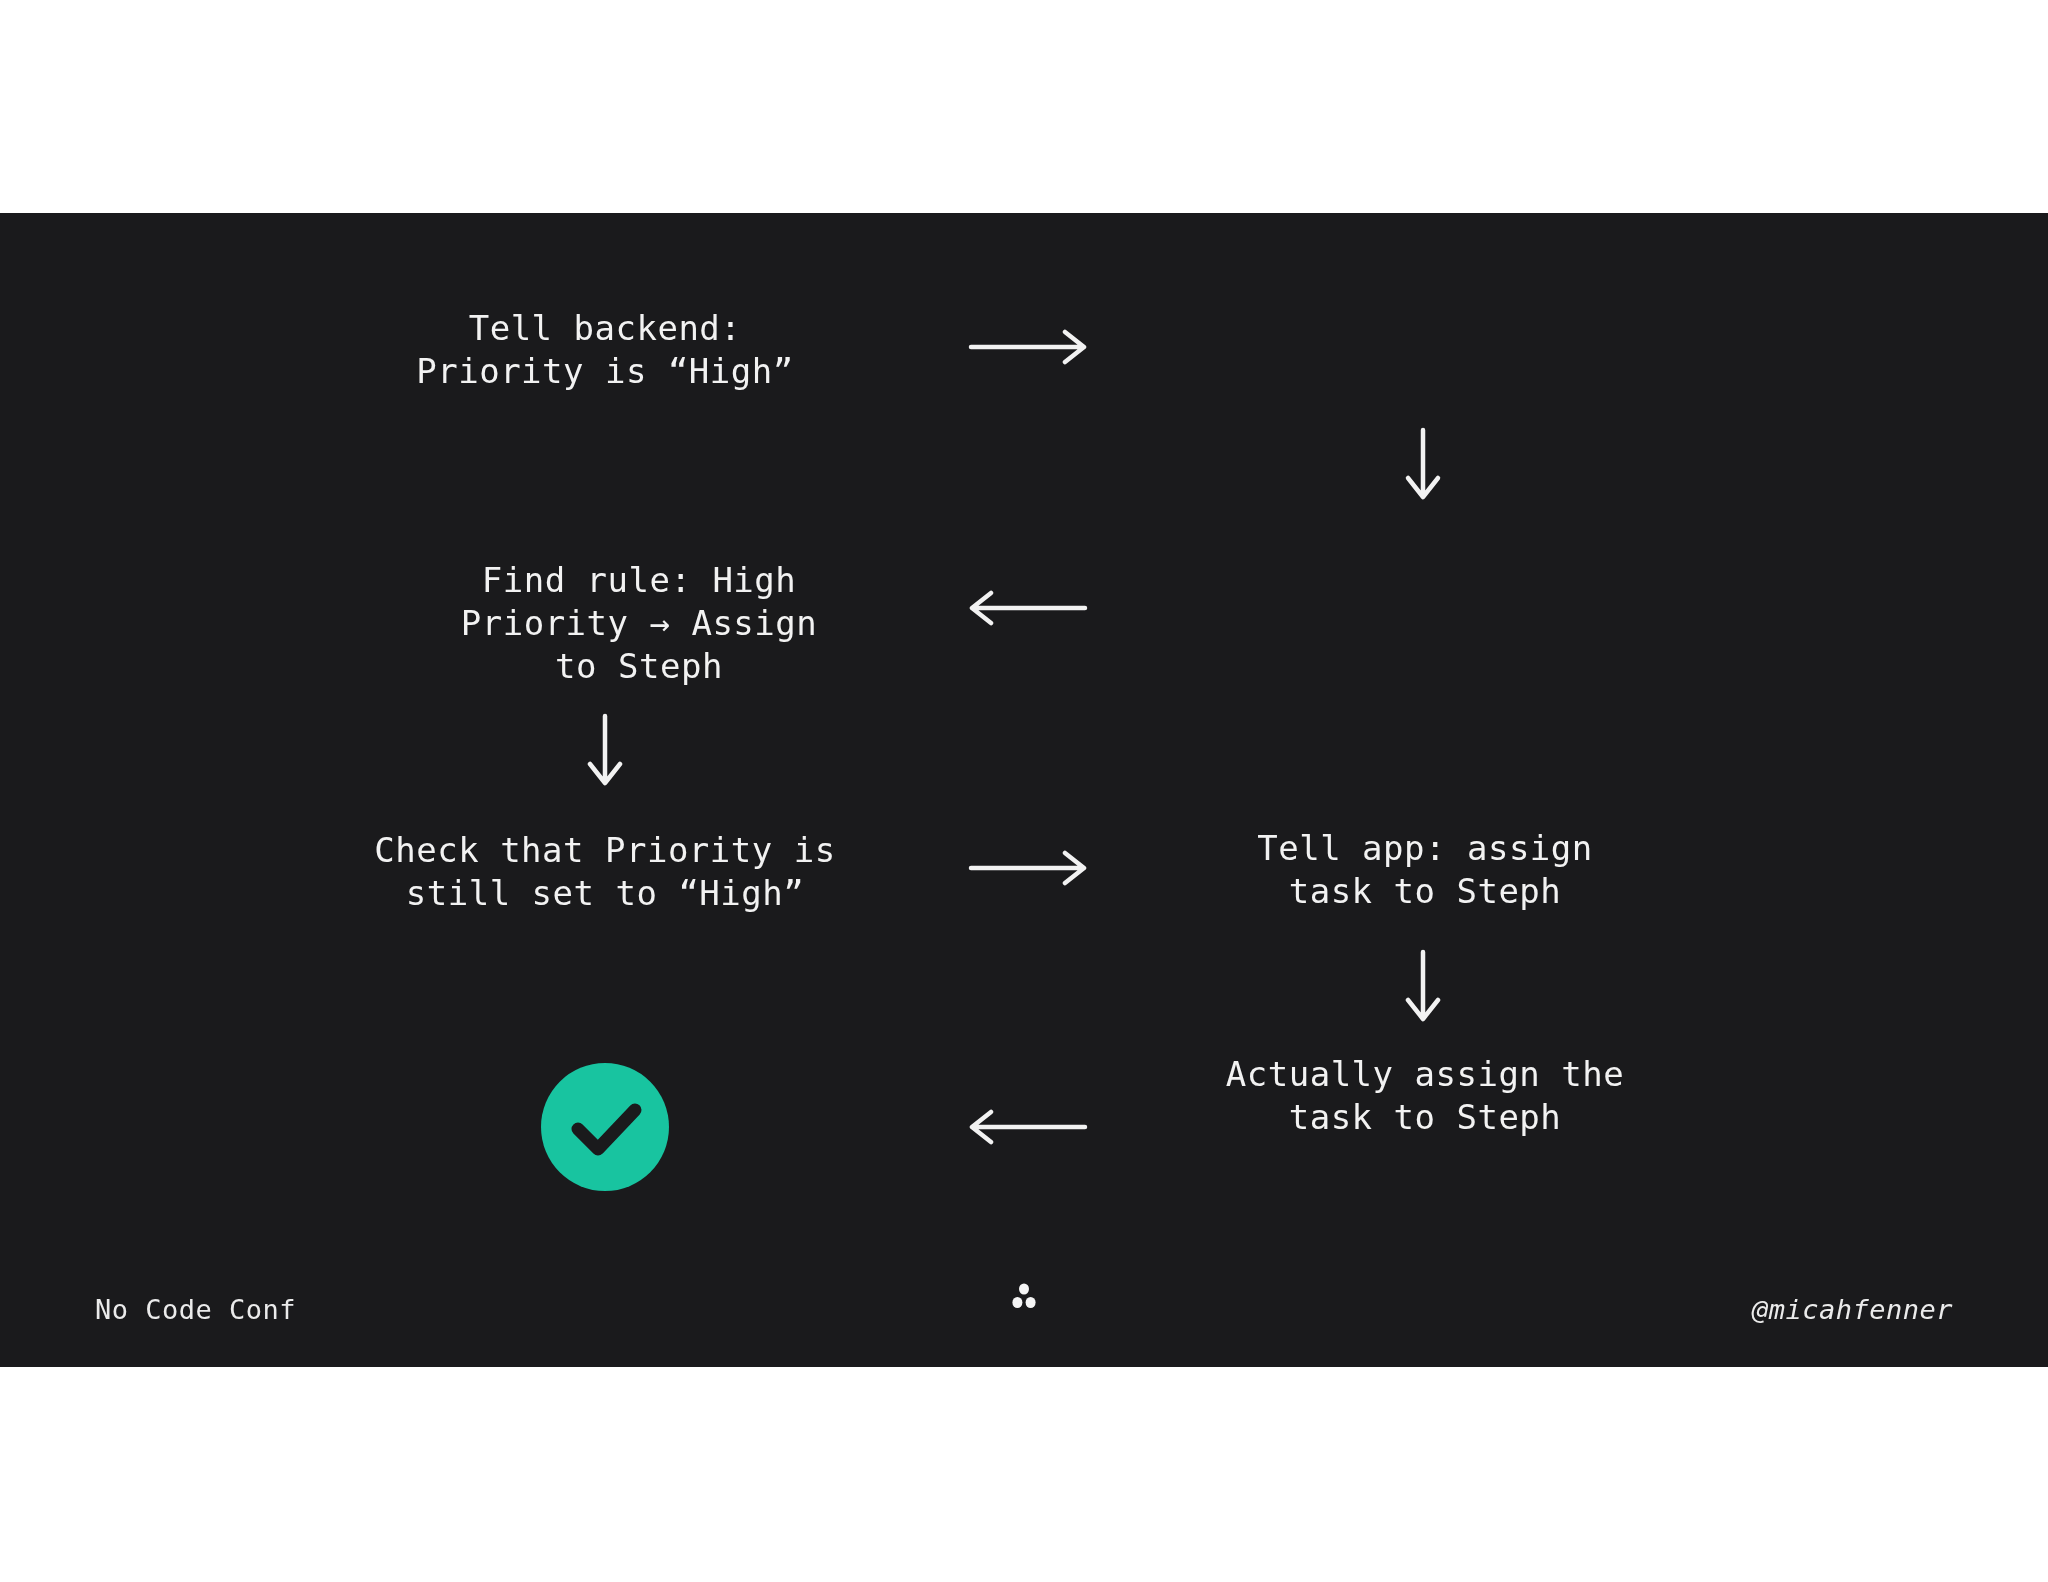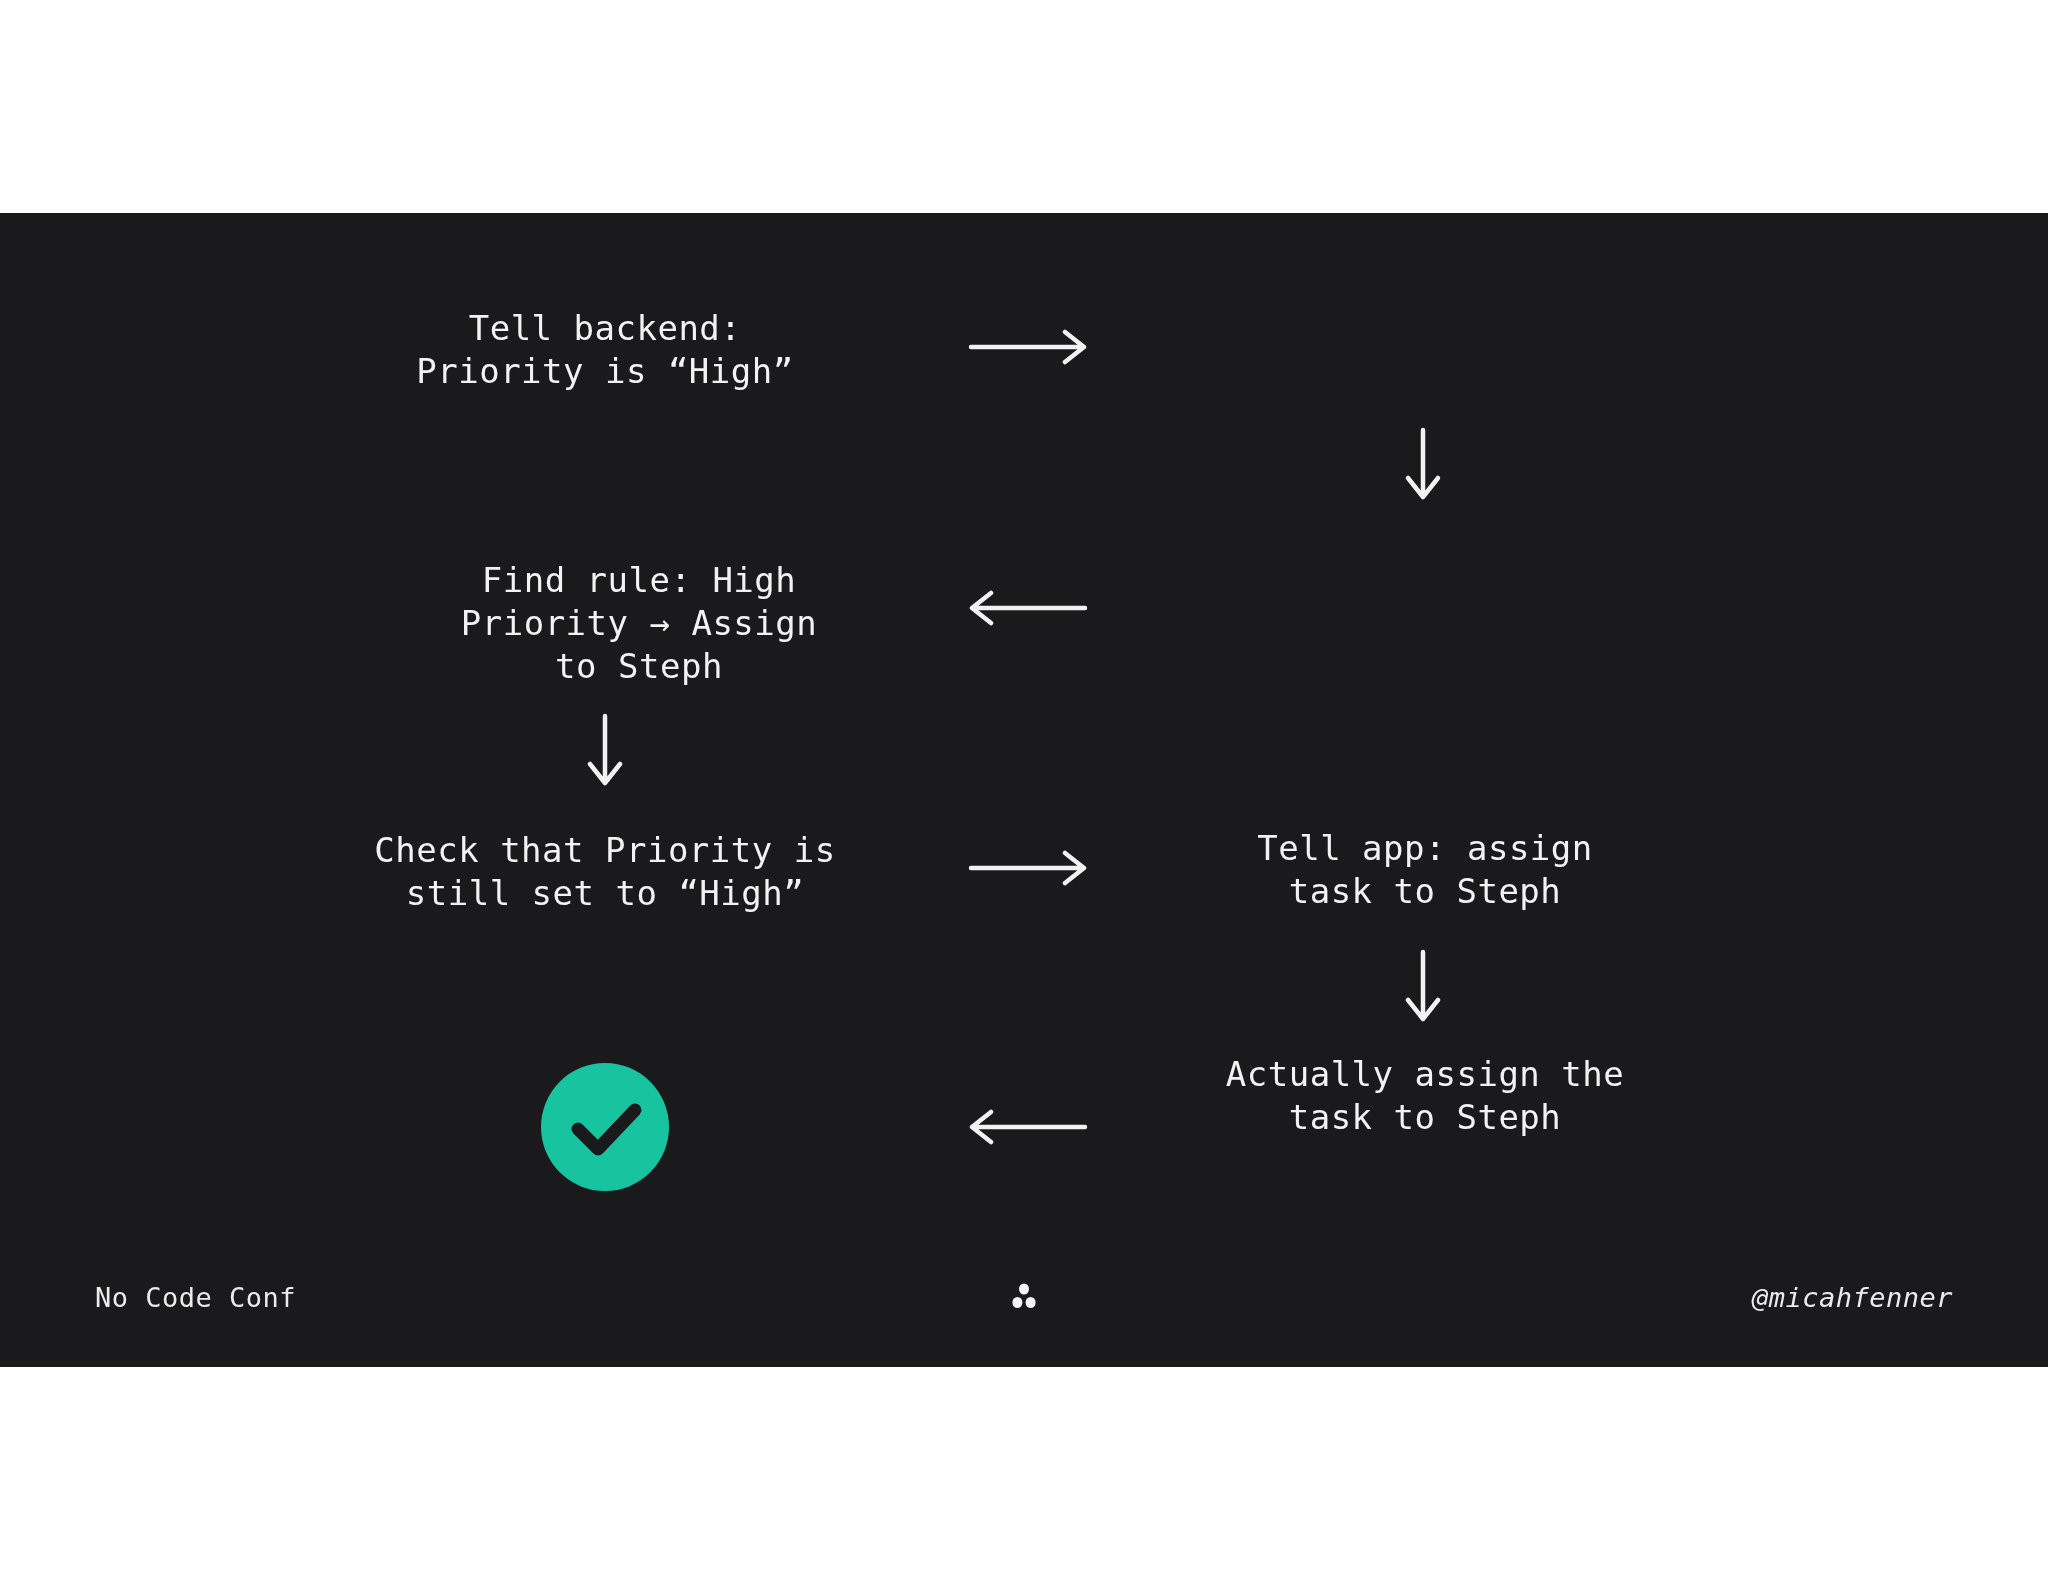--- a/index.html
+++ b/index.html
@@ -20,21 +20,21 @@
   }
   .arrow { position:absolute; transform:translate(-50%,-50%); line-height:0; }
   .arrow svg { display:block; }
   .arrow path {
     fill:none; stroke:#f2f2f2; stroke-width:4.5;
     stroke-linecap:round; stroke-linejoin:round;
   }
   .success-badge { position:absolute; transform:translate(-50%,-50%); line-height:0; }
   .footer-label {
     position:absolute; transform:translateY(-50%);
-    color:#ebebeb; font-size:27px; letter-spacing:0.5px; white-space:nowrap;
+    color:#ebebeb; font-size:27px; letter-spacing:0.5px; white-space:nowrap;margin-top:12px;
   }
   .footer-label.right { right:95px;font-style:italic; }
   .footer-mark { position:absolute; transform:translate(-50%,-50%); line-height:0; }
 </style>
 </head>
 <body>
 
 <div class="page">
   <div class="slide">
 

